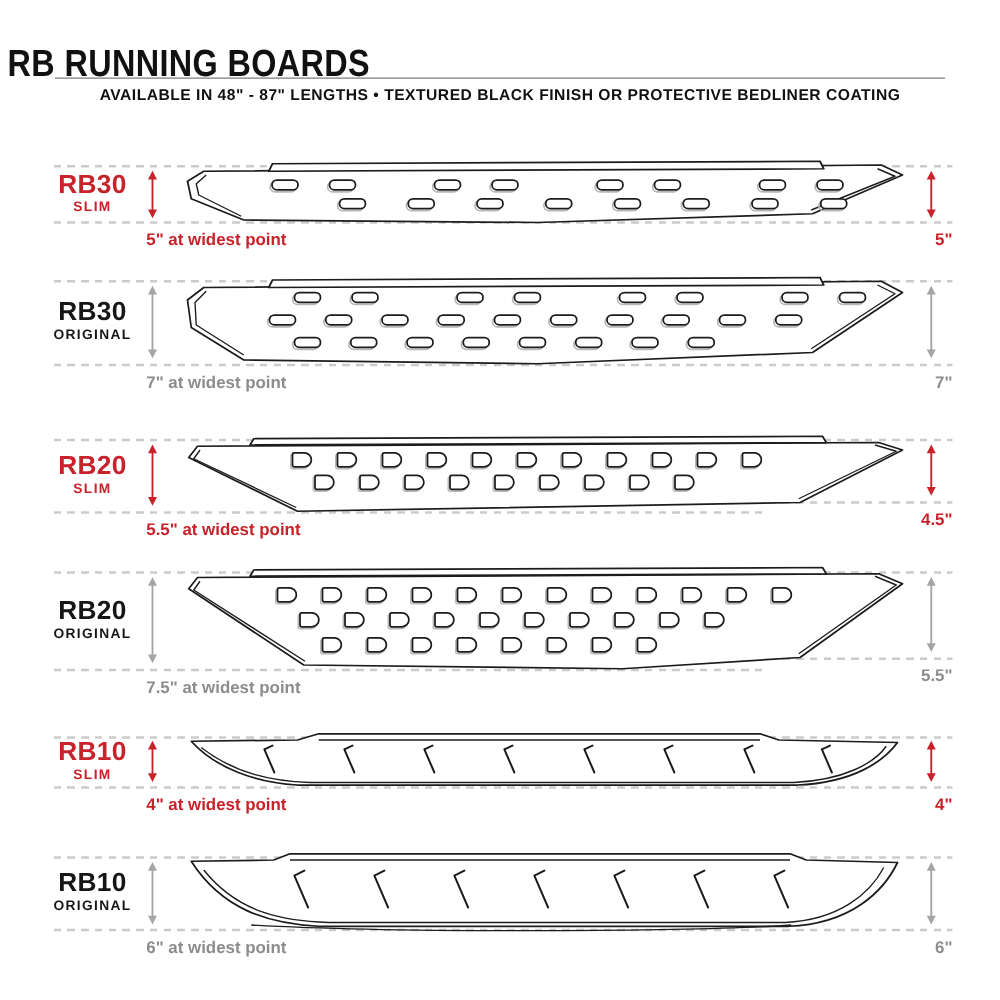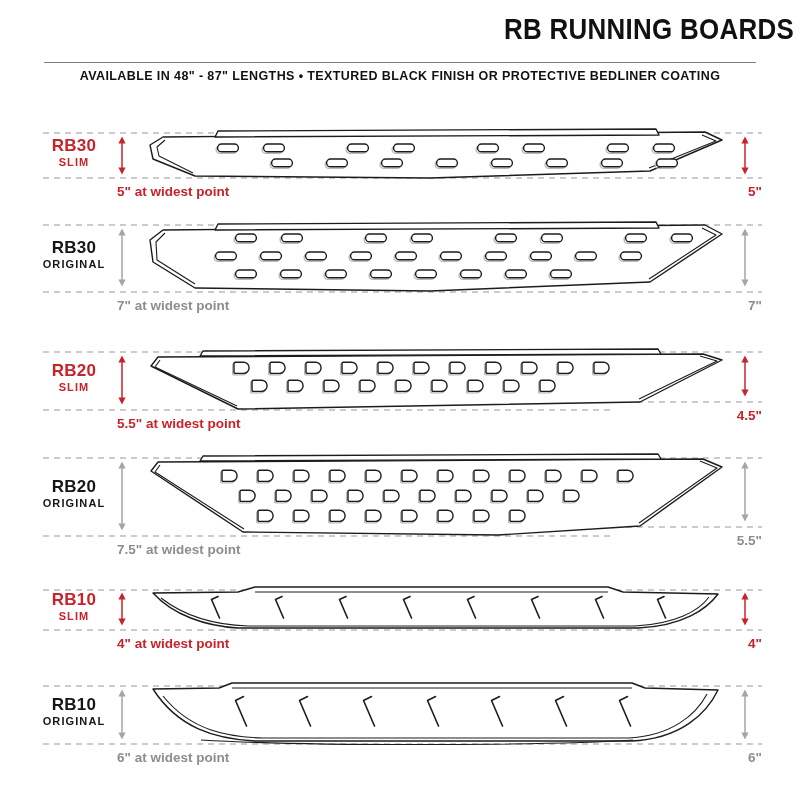--- a/index.html
+++ b/index.html
@@ -1,33 +1,33 @@
 <!DOCTYPE html>
 <html style="--accent: #C8232B; --dash: #CBCBCB;"><head>
 <meta charset="utf-8">
 <style>
   html,body{margin:0;padding:0;background:#fff;}
   body{width:800px;height:800px;font-family:"Liberation Sans",sans-serif;color:#111;}
   .canvas{position:relative;width:800px;height:800px;background:#fff;overflow:hidden;}
 
   
-  .title{position:absolute;top:14px;left:0;width:800px;text-align:right;
+  .title{position:absolute;top:36px;left:0;width:800px;text-align:left;
          font-size:27px;font-weight:800;letter-spacing:.3px;white-space:nowrap;}
   .title span{display:inline-block;transform:scale(.96,1.12);}
   .divider{position:absolute;top:62px;left:44px;width:712px;height:1px;background:#7d7d7d;}
   .subtitle{position:absolute;top:69px;left:0;width:800px;text-align:center;
             font-size:12.5px;font-weight:700;letter-spacing:.4px;white-space:nowrap;}
 
   
   .dash{position:absolute;height:2px;
         background:repeating-linear-gradient(90deg,#cbcbcb 0 6px,transparent 6px 11px);}
 
   
   .label{position:absolute;left:28px;width:92px;text-align:center;line-height:1;}
-  .label .model{font-size:17px;font-weight:800;letter-spacing:.3px;}
+  .label .model{font-size:21px;font-weight:800;letter-spacing:.3px;}
   .label .variant{font-size:11px;font-weight:700;letter-spacing:1.1px;margin-top:3px;}
   .slim .model,.slim .variant{color:var(--accent);}
   .orig .model,.orig .variant{color:#161616;}
 
   
   .arrow{position:absolute;overflow:visible;}
   .arrow .ln{stroke:currentColor;stroke-width:1.5;}
   .arrow .hd{fill:currentColor;}
   .slimc{color:var(--accent);}
   .grayc{color:#a5a5a5;}

